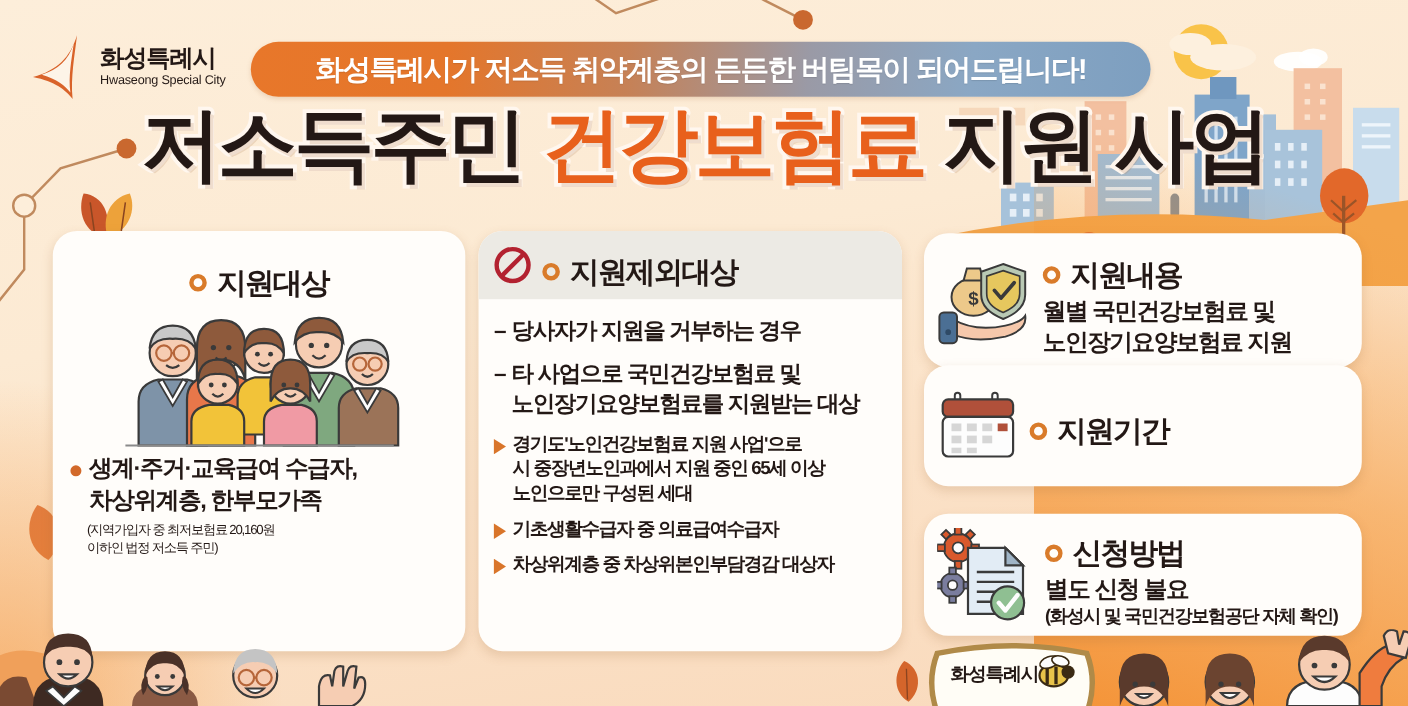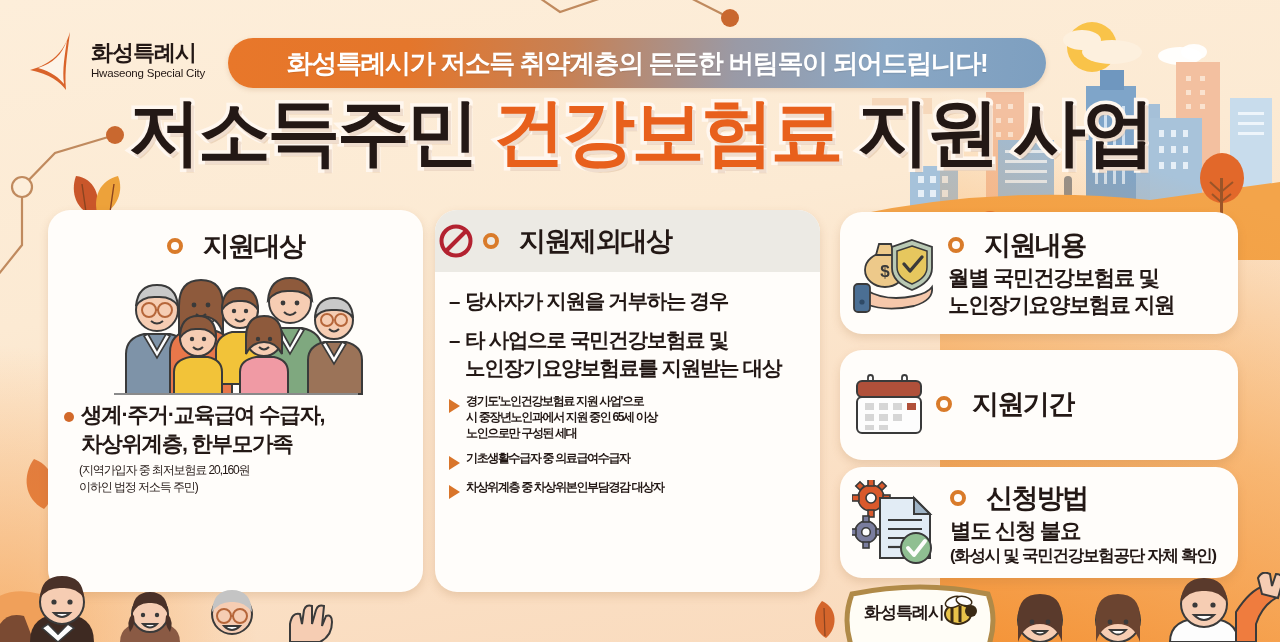--- a/index.html
+++ b/index.html
@@ -91,23 +91,24 @@
   
   .card {
     position:absolute;
     background:#fffdfa;
     border-radius:22px;
     box-shadow:0 4px 10px rgba(160,105,55,.20);
     overflow:hidden;
   }
 
   .card-title {
-    display:flex; align-items:center; gap:20px;
+    display:flex; align-items:center; gap:9px;
     font-size:27px; font-weight:bold; color:#231815; letter-spacing:-1.6px;
     white-space:nowrap;
+    margin-top:11px;
   }
   .ring {
     width:16px; height:16px; border-radius:50%;
     border:4.5px solid #d97b2a; flex:0 0 auto;
   }
 
   
   #card-target { left:48px; top:210px; width:375px; height:382px; }
   #card-target .hdr { display:flex; justify-content:center; padding-top:18px; }
   .family-art { display:block; margin:8px auto 0; }
@@ -123,44 +124,44 @@
   }
   .target-sub {
     font-size:12px; color:#231815; letter-spacing:-1.1px;
     line-height:1.38; margin-top:3px; padding-left:15px;
   }
 
   
   #card-exclude { left:435px; top:210px; width:385px; height:382px; }
   .ex-head {
     background:#eceae4; height:62px;
-    display:flex; align-items:center; gap:10px; padding-left:4px;
+    display:flex; align-items:center; gap:10px; padding-left:14px;
   }
   .no-icon { width:34px; height:34px; flex:0 0 auto; }
   .ex-body { padding:15px 12px 0 14px; }
   .ex-dash {
     display:flex; gap:6px; font-size:20.5px; font-weight:bold; color:#231815;
     letter-spacing:-1.3px; line-height:1.36; margin-bottom:11px;
   }
   .dash-mark { flex:0 0 auto; }
   .ex-tri {
-    display:flex; gap:6px; font-size:12px; font-weight:bold; color:#231815;
+    display:flex; gap:6px; font-size:17px; font-weight:bold; color:#231815;
     letter-spacing:-1.35px; line-height:1.34; margin-bottom:9px;
   }
   .tri {
     width:0; height:0; flex:0 0 auto; margin-top:6px;
     border-left:11px solid #d9752a;
     border-top:7px solid transparent;
     border-bottom:7px solid transparent;
   }
 
   
   .rcard { left:840px; width:398px; }
   #card-content { top:212px; height:122px; }
-  #card-period  { top:350px; height:110px; }
+  #card-period  { top:332px; height:110px; }
   #card-apply   { top:467px; height:111px; }
   .rcard-inner { display:flex; align-items:center; height:100%; padding:0 10px 0 12px; gap:10px; }
   .ricon { flex:0 0 auto; }
   .rtext { flex:1 1 auto; }
   .rtitle { margin-bottom:2px; }
   .rbody {
     font-size:21.5px; font-weight:bold; color:#231815;
     letter-spacing:-1.35px; line-height:1.26;
   }
   .rbody.plain { font-weight:bold; }

